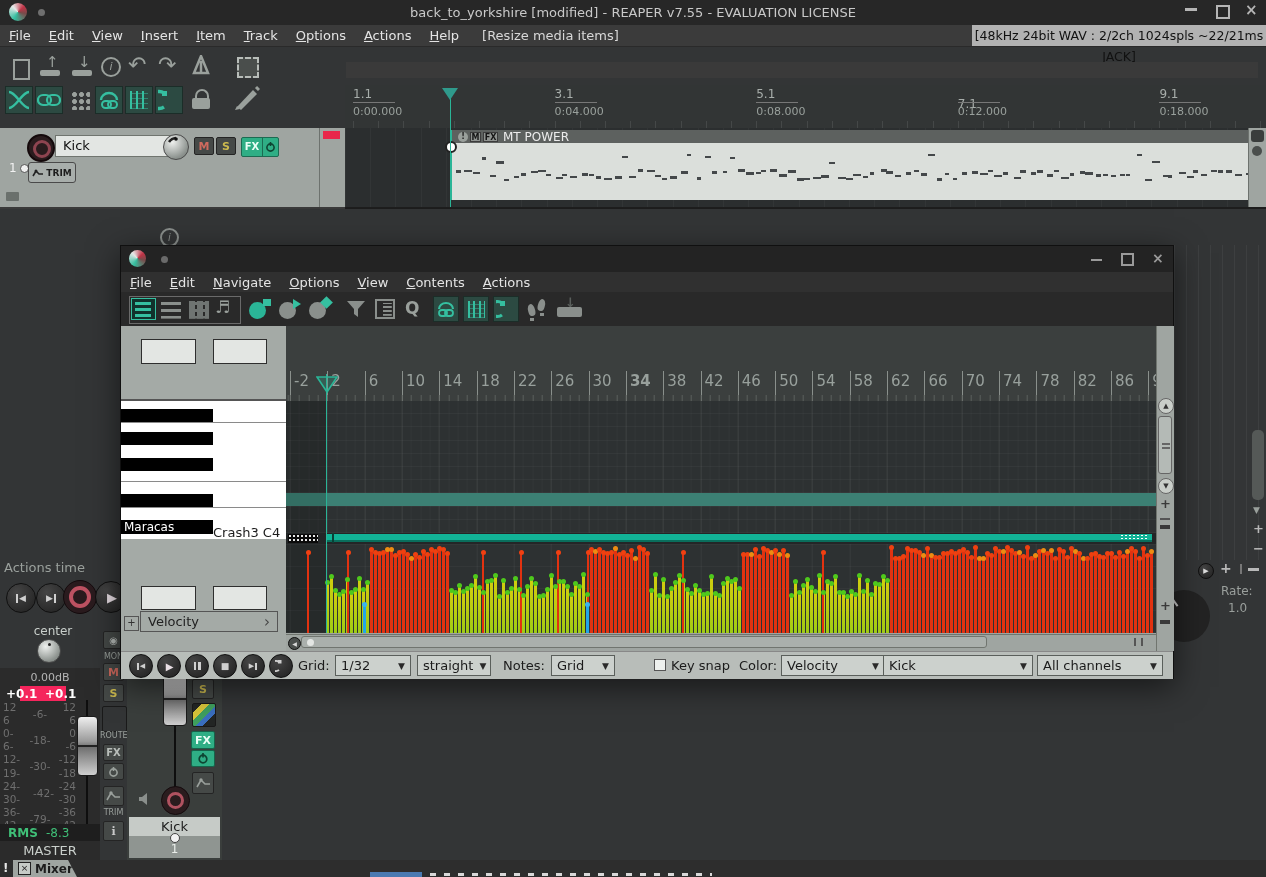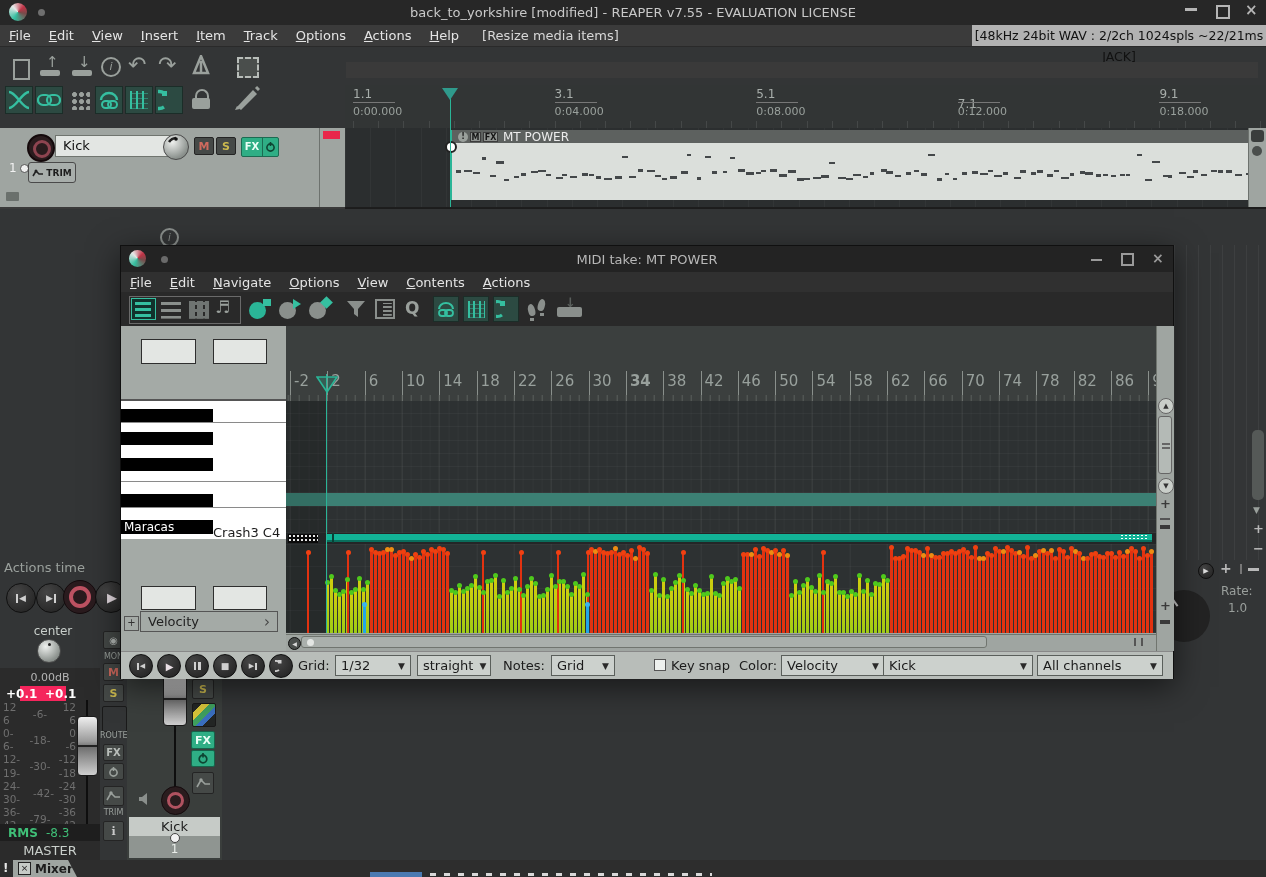--- a/index.html
+++ b/index.html
@@ -464,21 +464,20 @@
     <div class="abs" style="left:430px;top:13px;width:282px;height:3px;background-image:repeating-linear-gradient(90deg,#d8d8d8 0 6px,transparent 6px 14px);"></div>
   </div>
 
   <div class="abs" style="left:120px;top:245px;width:1054px;height:434px;background:#9fa5a1;border:1px solid #101010;
               box-shadow:0 8px 30px rgba(0,0,0,0.55);z-index:10;box-sizing:border-box;">
 
     <div class="abs" style="left:0;top:0;width:1052px;height:26px;background:#232323;">
       <div class="abs" style="left:8px;top:4px;width:17px;height:17px;border-radius:50%;
                   background:conic-gradient(from 210deg,#35bfa0,#e8e8e8 30%,#c03346 55%,#7a4a4a 70%,#35bfa0);"></div>
       <div class="abs" style="left:40px;top:10px;width:7px;height:7px;border-radius:50%;background:#6a6a6a;"></div>
-      <div class="abs" style="left:0;top:6px;width:1052px;text-align:center;font-size:13px;color:#b8b8b8;">MIDI take: MT POWER</div>
       <div class="abs" style="left:970px;top:13px;width:11px;height:2px;background:#9a9a9a;"></div>
       <div class="abs" style="left:1000px;top:7px;width:9px;height:9px;border:2px solid #9a9a9a;"></div>
       <div class="abs" style="left:1031px;top:4px;font-size:14px;color:#9a9a9a;font-weight:bold;">×</div>
     </div>
 
     <div class="abs flex" style="left:0;top:26px;width:1052px;height:20px;background:#303030;border-bottom:1px solid #1f1f1f;">
       <span class="menu-item">File</span>
       <span class="menu-item">Edit</span>
       <span class="menu-item">Navigate</span>
       <span class="menu-item">Options</span>

